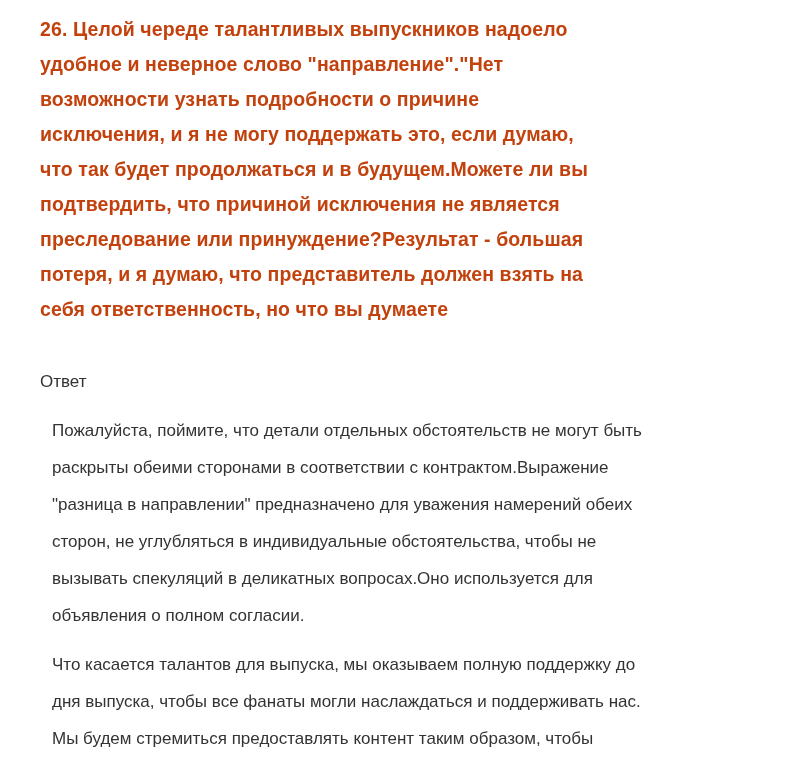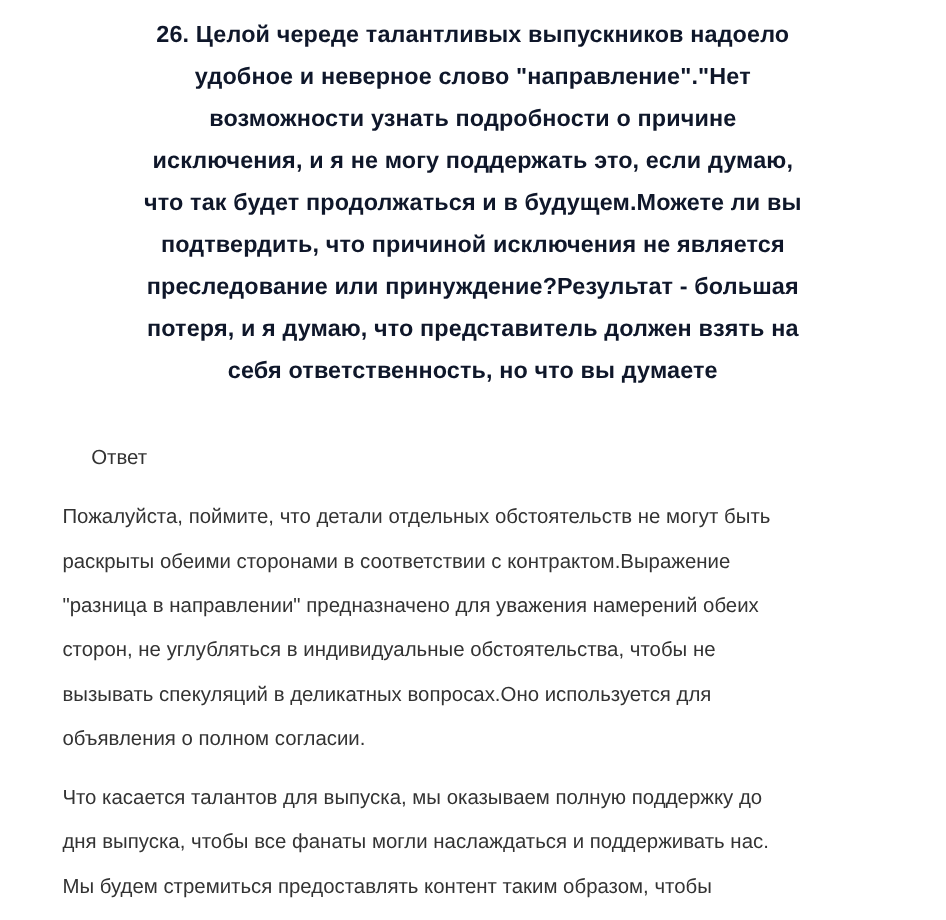--- a/index.html
+++ b/index.html
@@ -18,34 +18,32 @@
     box-sizing: border-box;
     width: 788px;
   }
   .question {
     margin: 0 0 36px 0;
     font-family: "Liberation Sans", sans-serif;
     font-weight: 700;
     font-size: 19.5px;
     line-height: 35px;
     letter-spacing: 0.1px;
-    color: #0f172a;
+    color: #c2410c;
     white-space: pre-line;
-    text-align: center;
   }
   .answer {
     font-family: "Liberation Sans", sans-serif;
     font-weight: 400;
     font-size: 17px;
     line-height: 37px;
     color: #333333;
   }
   .answer-label {
     white-space: pre-line;
-    margin-left: 36px;
   }
   .answer p {
     margin: 12px;
     white-space: pre-line;
   }
 </style>
 </head>
 <body>
 
 <div class="page">

